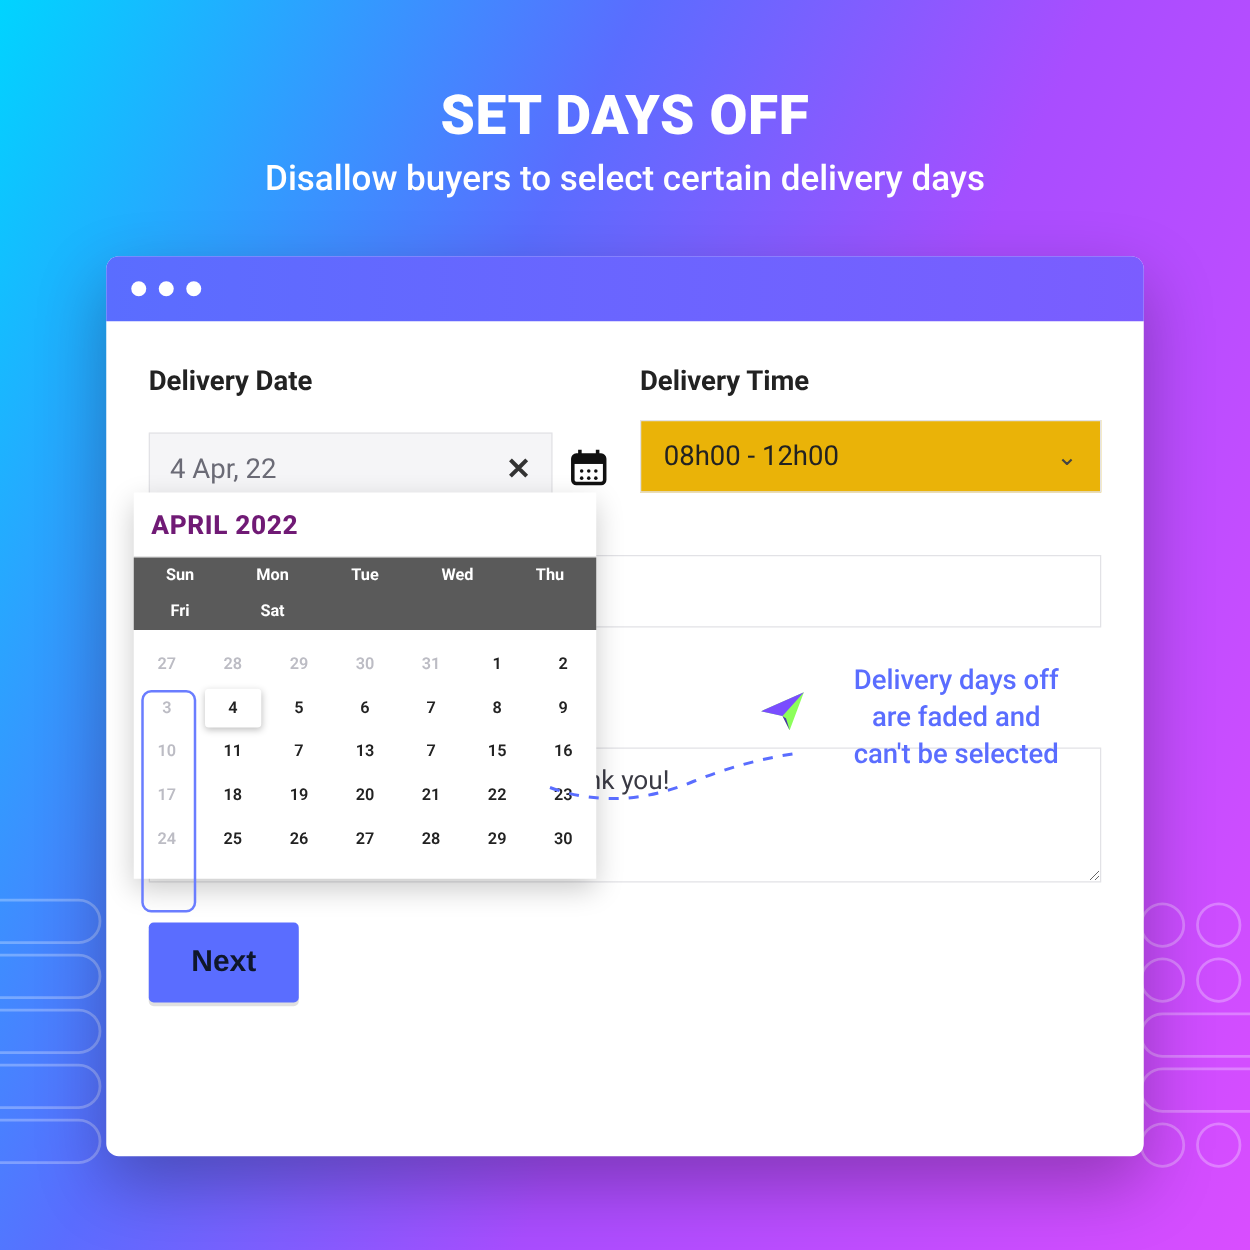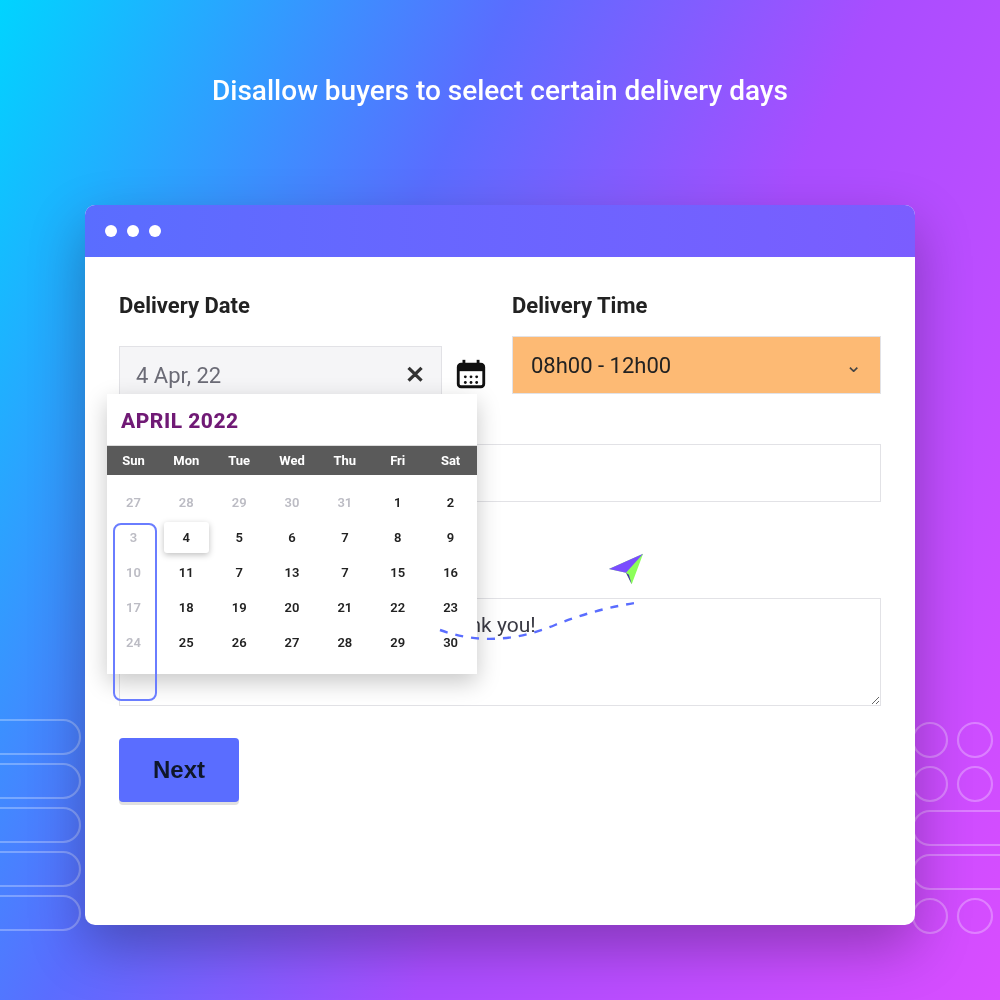--- a/index.html
+++ b/index.html
@@ -67,21 +67,21 @@
     box-shadow: 0 8px 22px rgba(0,0,0,.22);
     z-index: 5;
   }
   .cal-month {
     font-size: 21px; font-weight: 800; color: #701a75;
     padding: 15px 14px 12px 14px;
     border-bottom: 1px solid #ddd;
     letter-spacing: .5px;
   }
   .cal-head {
-    display: grid; grid-template-columns: repeat(7, 1fr);
+    display: grid; grid-template-columns: repeat(5, 1fr);
     background: #5a5a5a; color: #fff;
     font-size: 13px; font-weight: 700;
     text-align: center;
   }
   .cal-head div { padding: 7px 0; }
   .cal-body {
     position: relative;
     display: grid; grid-template-columns: repeat(7, 1fr);
     gap: 0; padding: 10px 0 14px 0;
   }
@@ -102,21 +102,21 @@
     width: 44px; height: 178px;
     border: 2px solid #6a7dff;
     border-radius: 8px;
     pointer-events: none;
   }
 
   .time-select {
     display: flex; align-items: center; justify-content: space-between;
     border: 1px solid #e2e2e6; height: 58px; padding: 0 18px;
     font-size: 22px; color: #222; cursor: pointer;
-    background: #fdba74;
+    background: #eab308;
   }
   .chev { font-size: 20px; color: #444; }
 
   .phone-row { margin-top: 40px; }
   .phone-input {
     width: 100%; height: 58px; border: 1px solid #e2e2e6;
     padding: 0 16px; font-size: 20px;
     position: relative; z-index: 1;
   }
 
@@ -173,20 +173,21 @@
     <circle cx="930" cy="124" r="17"></circle>
       <circle cx="975" cy="124" r="17"></circle>
     <rect x="913" y="151" rx="17" ry="17" width="120" height="34"></rect>
     <rect x="913" y="195" rx="17" ry="17" width="120" height="34"></rect>
     <circle cx="930" cy="256" r="17"></circle>
       <circle cx="975" cy="256" r="17"></circle>
   </g>
 </svg>
 
 <div class="hero">
+  <h1>SET DAYS OFF</h1>
   <p>Disallow buyers to select certain delivery days</p>
 </div>
 
 <div class="window">
   <div class="titlebar">
     <span></span>
     <span></span>
     <span></span>
   </div>
 
@@ -290,13 +291,18 @@
   </div>
 
   <svg class="annot-path" viewBox="0 0 210 60">
     <path d="M5 35 Q 60 55 120 30 Q 160 14 200 8" fill="none" stroke="#5a6dff" stroke-width="2.4" stroke-dasharray="8 8"></path>
   </svg>
   <svg class="plane" viewBox="0 0 40 40">
     <path d="M2 20 L38 4 L26 36 L20 24 Z" fill="#8cff5a"></path>
     <path d="M2 20 L38 4 L20 24 Z" fill="#7a4dff"></path>
     <path d="M20 24 L26 36 L23 26 Z" fill="#4a2db0"></path>
   </svg>
+  <div class="annot">
+    <div>Delivery days off</div>
+    <div>are faded and</div>
+    <div>can't be selected</div>
+  </div>
 </div>
 
 </body></html>

